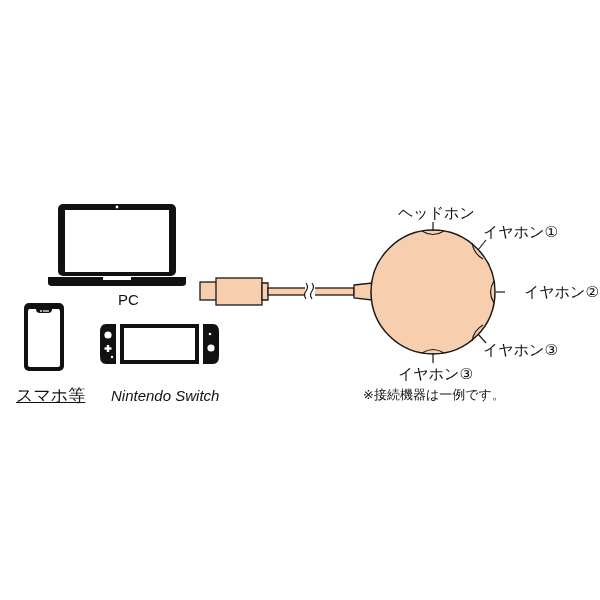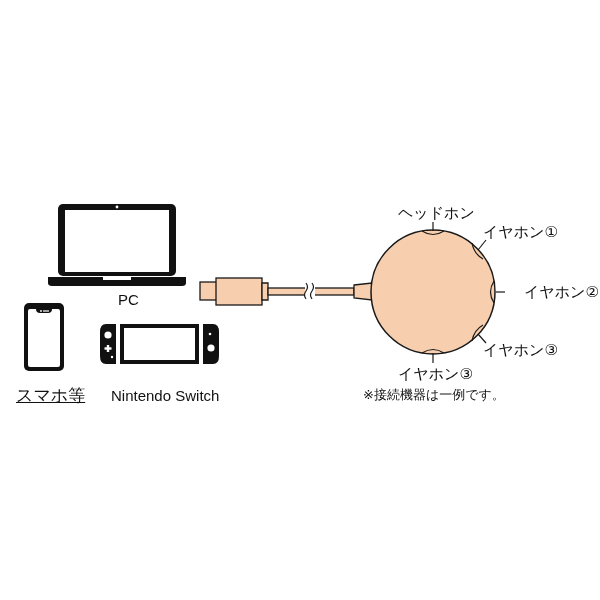--- a/index.html
+++ b/index.html
@@ -67,20 +67,20 @@
     <line x1="433" y1="222" x2="433" y2="231" stroke="#1a1a1a" stroke-width="1.2"></line>
     <line x1="478" y1="250" x2="486" y2="240" stroke="#1a1a1a" stroke-width="1.2"></line>
     <line x1="496" y1="292" x2="505" y2="292" stroke="#1a1a1a" stroke-width="1.2"></line>
     <line x1="478" y1="334" x2="486" y2="343" stroke="#1a1a1a" stroke-width="1.2"></line>
     <line x1="433" y1="353" x2="433" y2="363" stroke="#1a1a1a" stroke-width="1.2"></line>
   </g>
 </svg>
 
 <div class="lbl lbl-en" style="left:106px;top:292px;">PC</div>
 <div class="lbl" style="left:16px;top:388px;font-size:17px;text-decoration:underline;">スマホ等</div>
-<div class="lbl lbl-en" style="left:99px;top:388px;">Nintendo Switch</div>
+<div class="lbl lbl-en" style="left:99px;top:388px;font-style:italic;">Nintendo Switch</div>
 
 <div class="lbl" style="left:398px;top:206px;">ヘッドホン</div>
 <div class="lbl" style="left:483px;top:225px;">イヤホン①</div>
 <div class="lbl" style="left:509px;top:285px;margin-left:15px;">イヤホン②</div>
 <div class="lbl" style="left:483px;top:343px;">イヤホン③</div>
 <div class="lbl" style="left:398px;top:367px;">イヤホン③</div>
 <div class="lbl" style="left:363px;top:387px;font-size:13px;">※接続機器は一例です。</div>
 
 </body></html>

